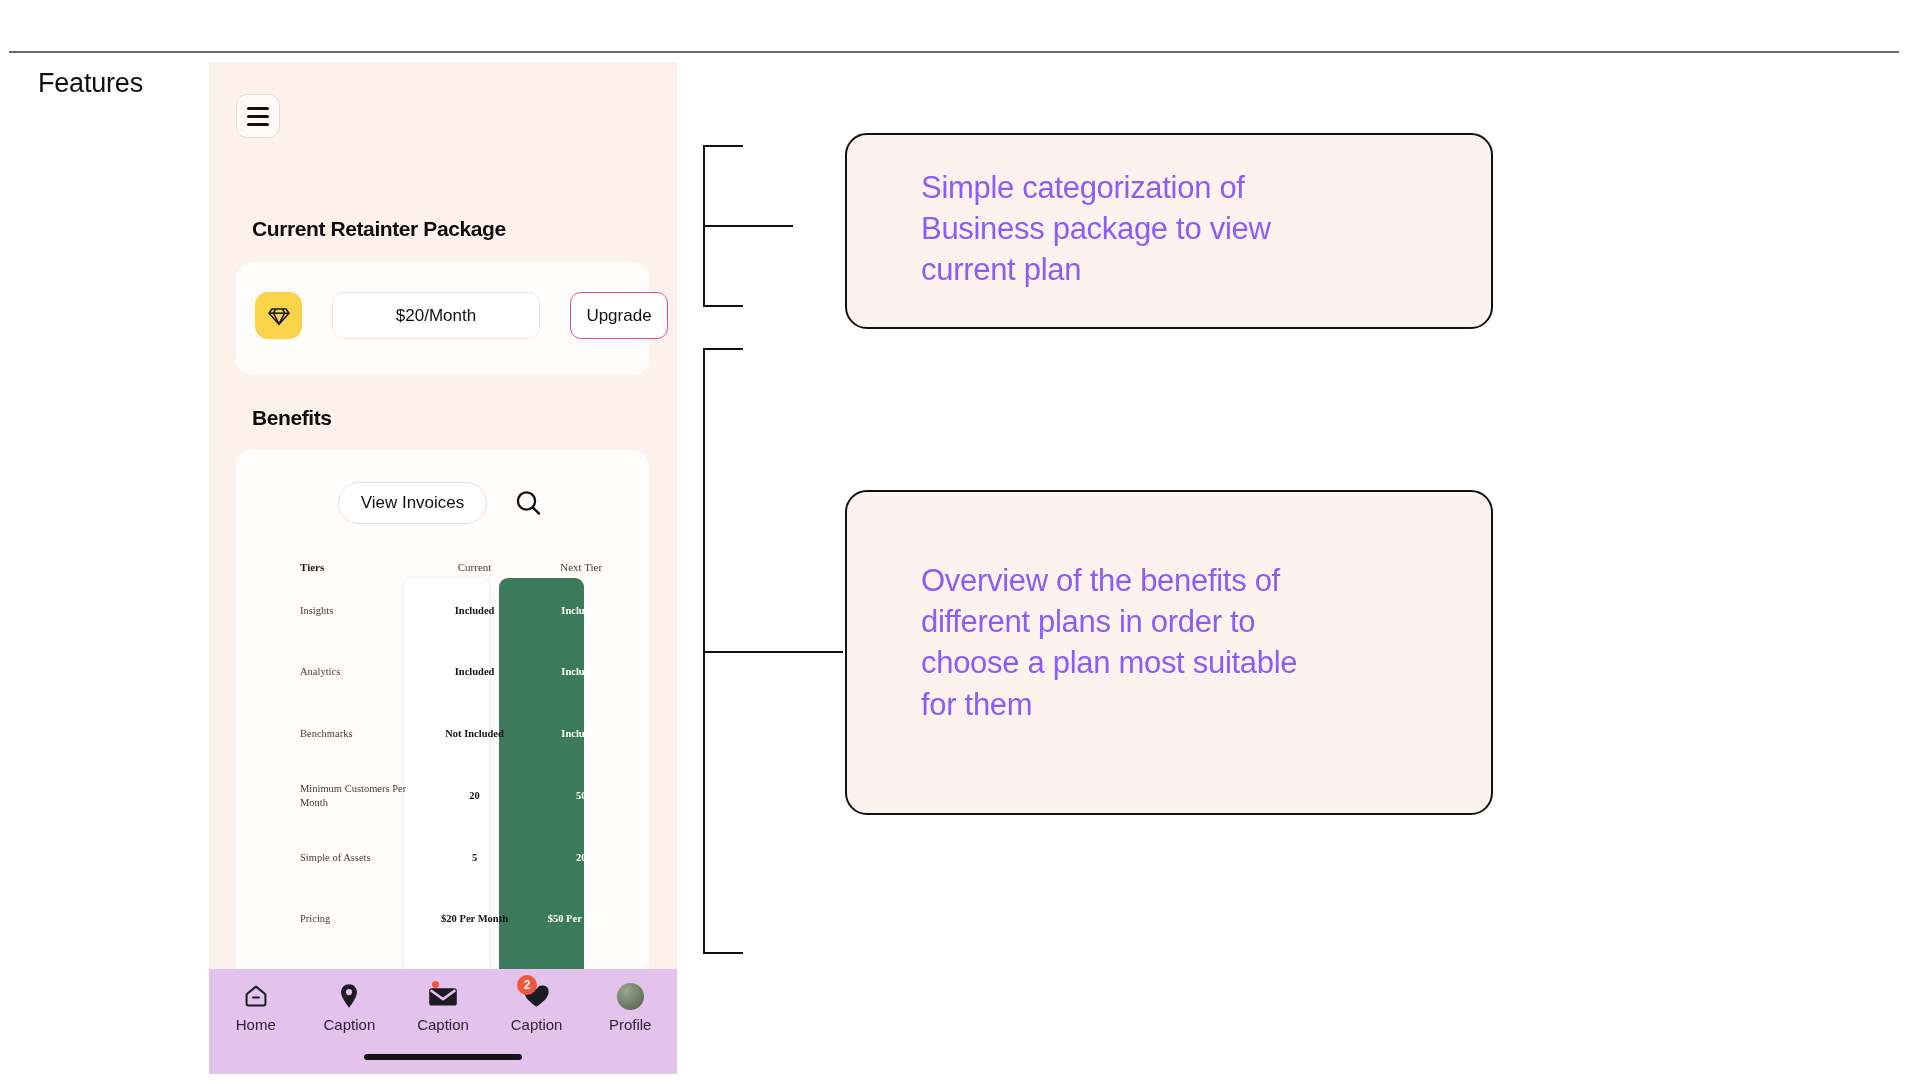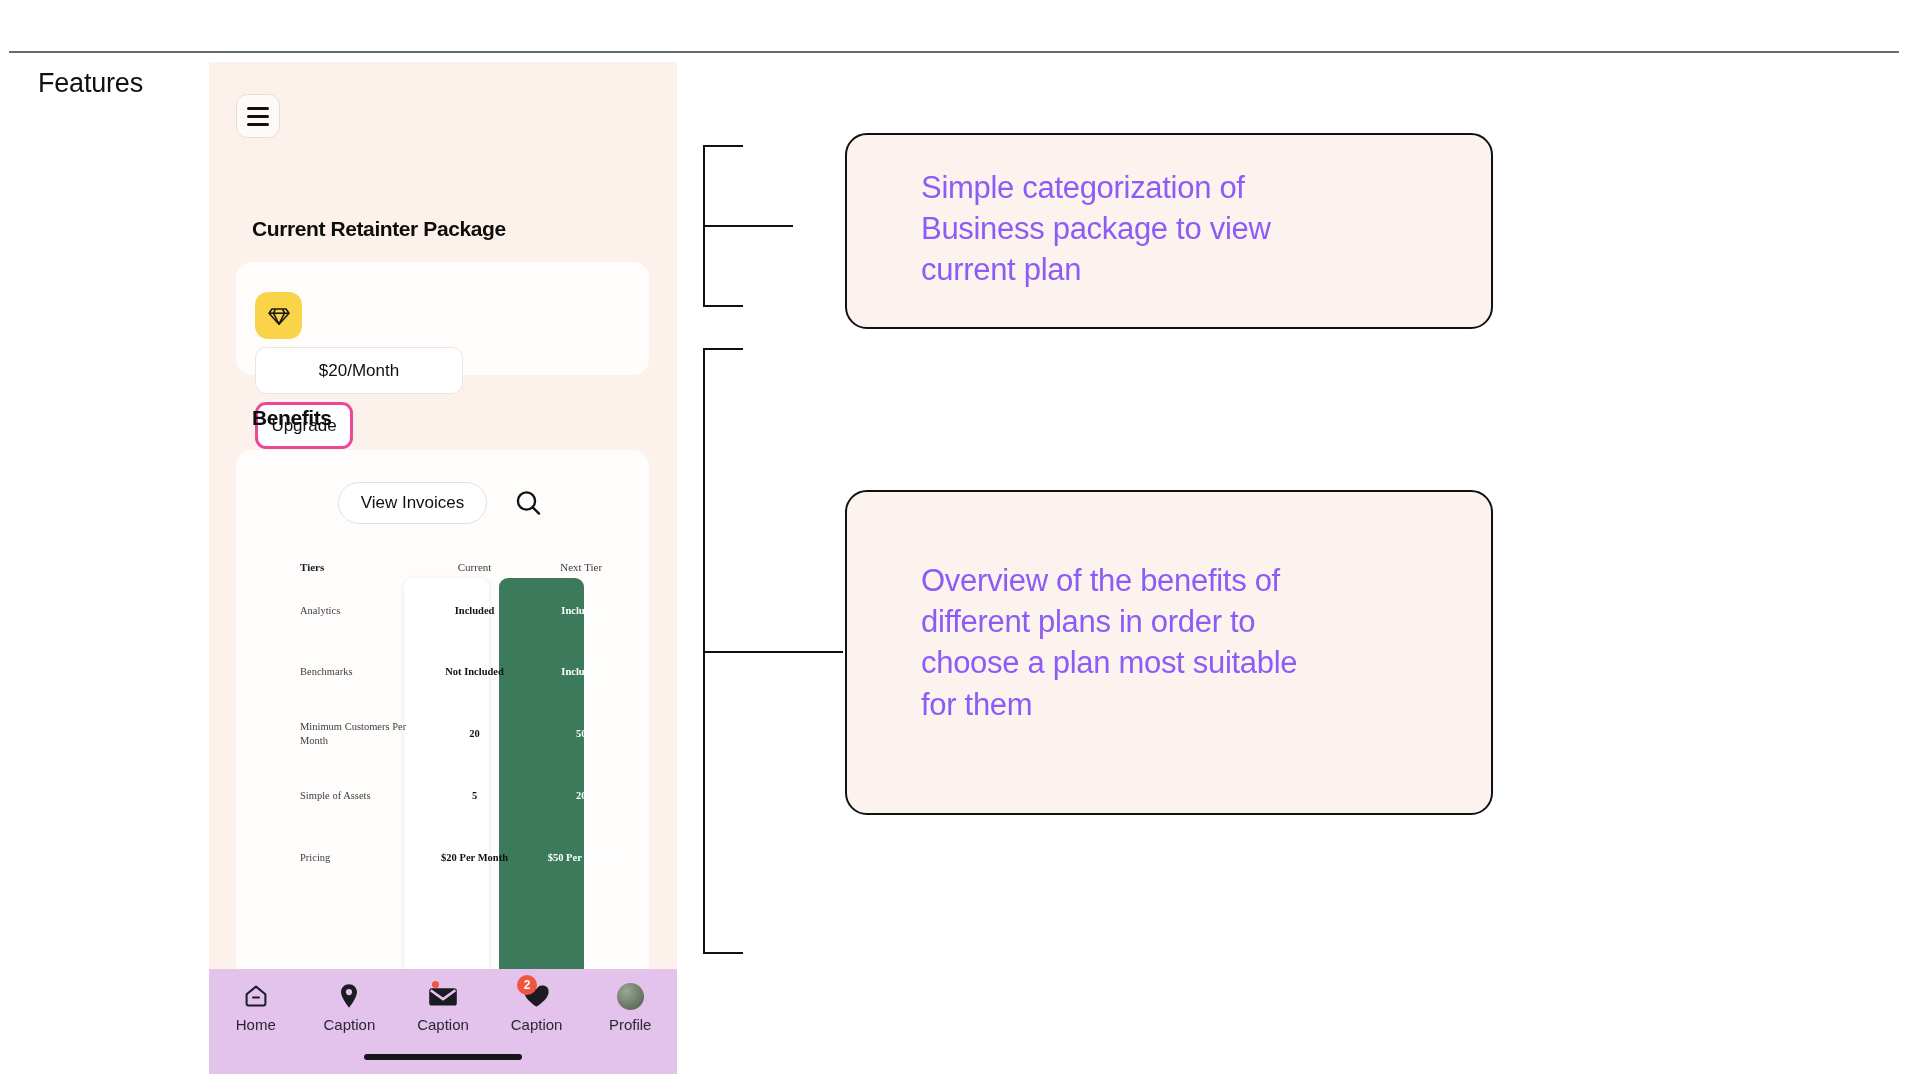--- a/index.html
+++ b/index.html
@@ -50,35 +50,35 @@
   .h-title.t2 { top: 344px; }
 
   
   .plan-card {
     position: absolute; left: 27px; top: 200px;
     width: 413px; height: 113px;
     background: #fffdfc; border-radius: 16px;
   }
   .plan-row {
     position: absolute; left: 19px; top: 30px;
-    display: flex; gap: 8px; flex-direction: column;
+    display: flex; gap: 30px;
   }
   .gem-badge {
     width: 47px; height: 47px; border-radius: 13px;
     background: #f9d449; display:flex; align-items:center; justify-content:center;
   }
   .price-pill {
     width: 208px; height: 47px; border-radius: 11px;
     background: #fff; border: 1px solid #ece4e1;
     display:flex; align-items:center; justify-content:center;
     font-size: 17px; color:#111;
   }
   .upgrade-pill {
     width: 98px; height: 47px; border-radius: 11px;
-    background: #fff; border: 3px solid #ec4899;
+    background: #fff; border: 1px solid #ec4899;
     display:flex; align-items:center; justify-content:center;
     font-size: 17px; color:#111;
   }
 
   
   .benefits-card {
     position: absolute; left: 27px; top: 388px;
     width: 413px; height: 580px;
     background: #fffdfc; border-radius: 16px;
     overflow: hidden;
@@ -239,20 +239,25 @@
           <table class="cmp-table">
             <thead>
               <tr>
                 <th class="th-tier">Tiers</th>
                 <th class="th-cur">Current</th>
                 <th class="th-next">Next Tier</th>
               </tr>
             </thead>
             <tbody>
               <tr>
+                <td class="c-label">Insights</td>
+                <td class="c-cur">Included</td>
+                <td class="c-next">Included</td>
+              </tr>
+              <tr>
                 <td class="c-label">Analytics</td>
                 <td class="c-cur">Included</td>
                 <td class="c-next">Included</td>
               </tr>
               <tr>
                 <td class="c-label">Benchmarks</td>
                 <td class="c-cur">Not Included</td>
                 <td class="c-next">Included</td>
               </tr>
               <tr>

